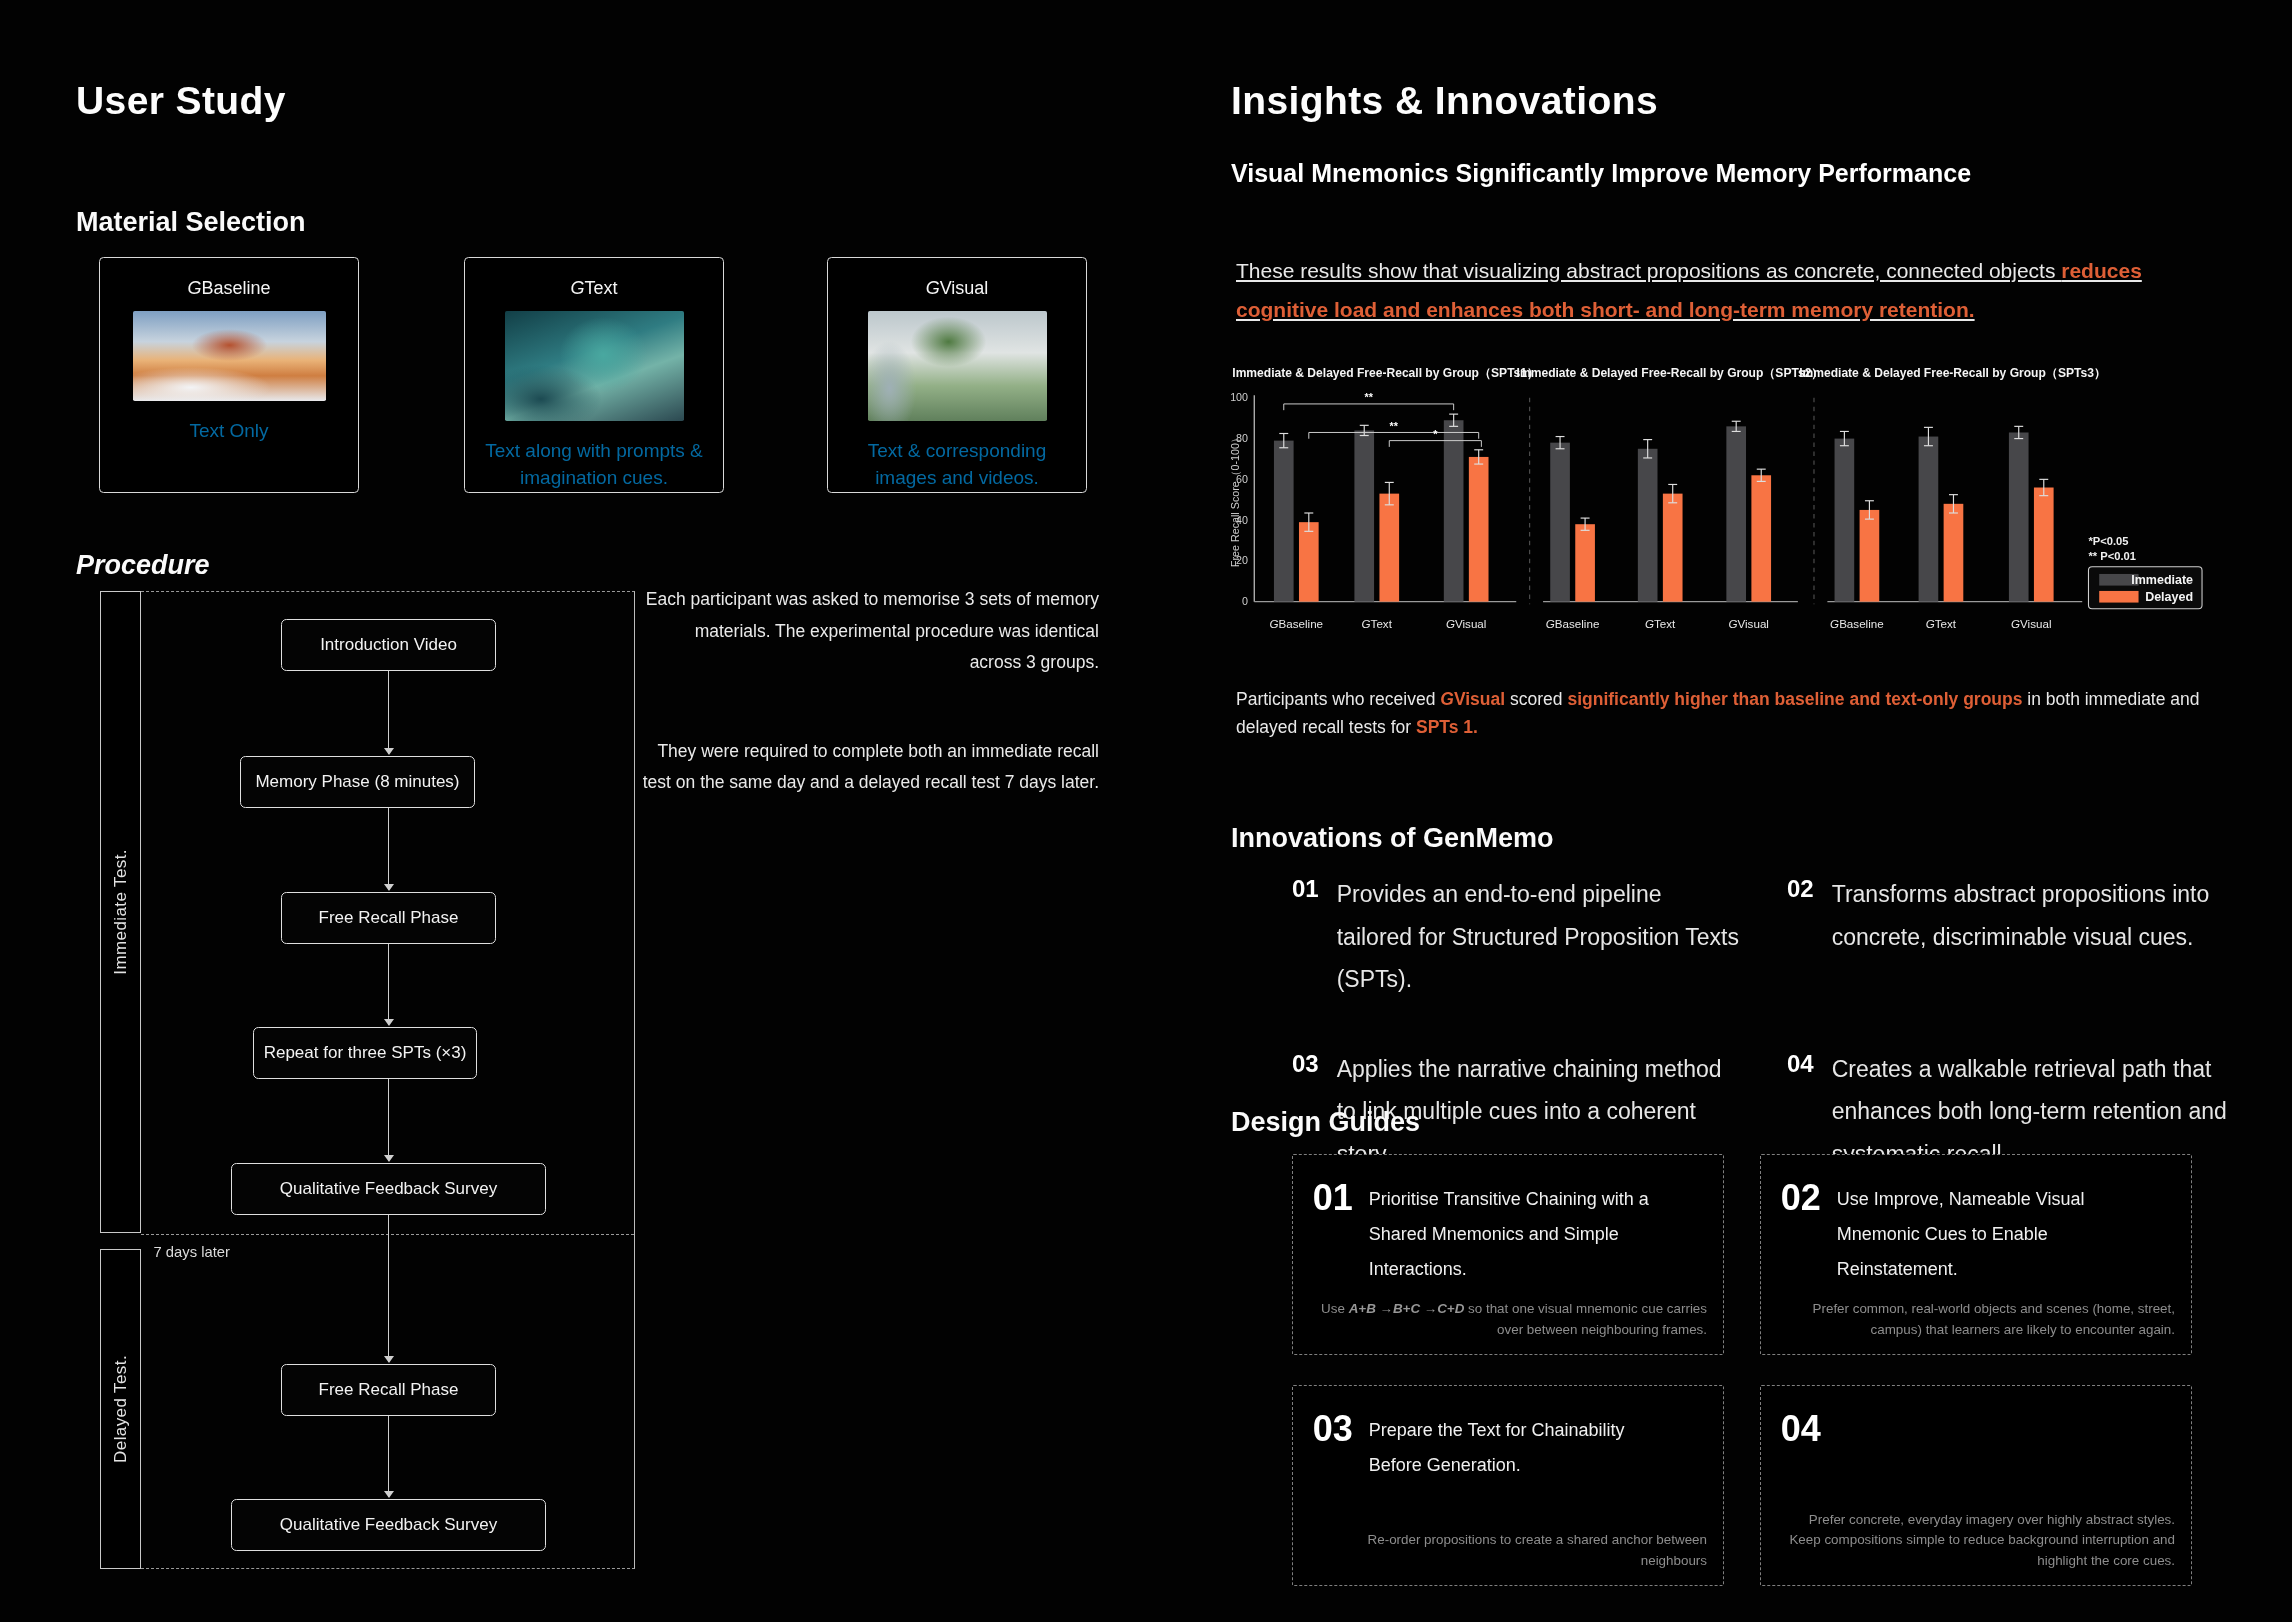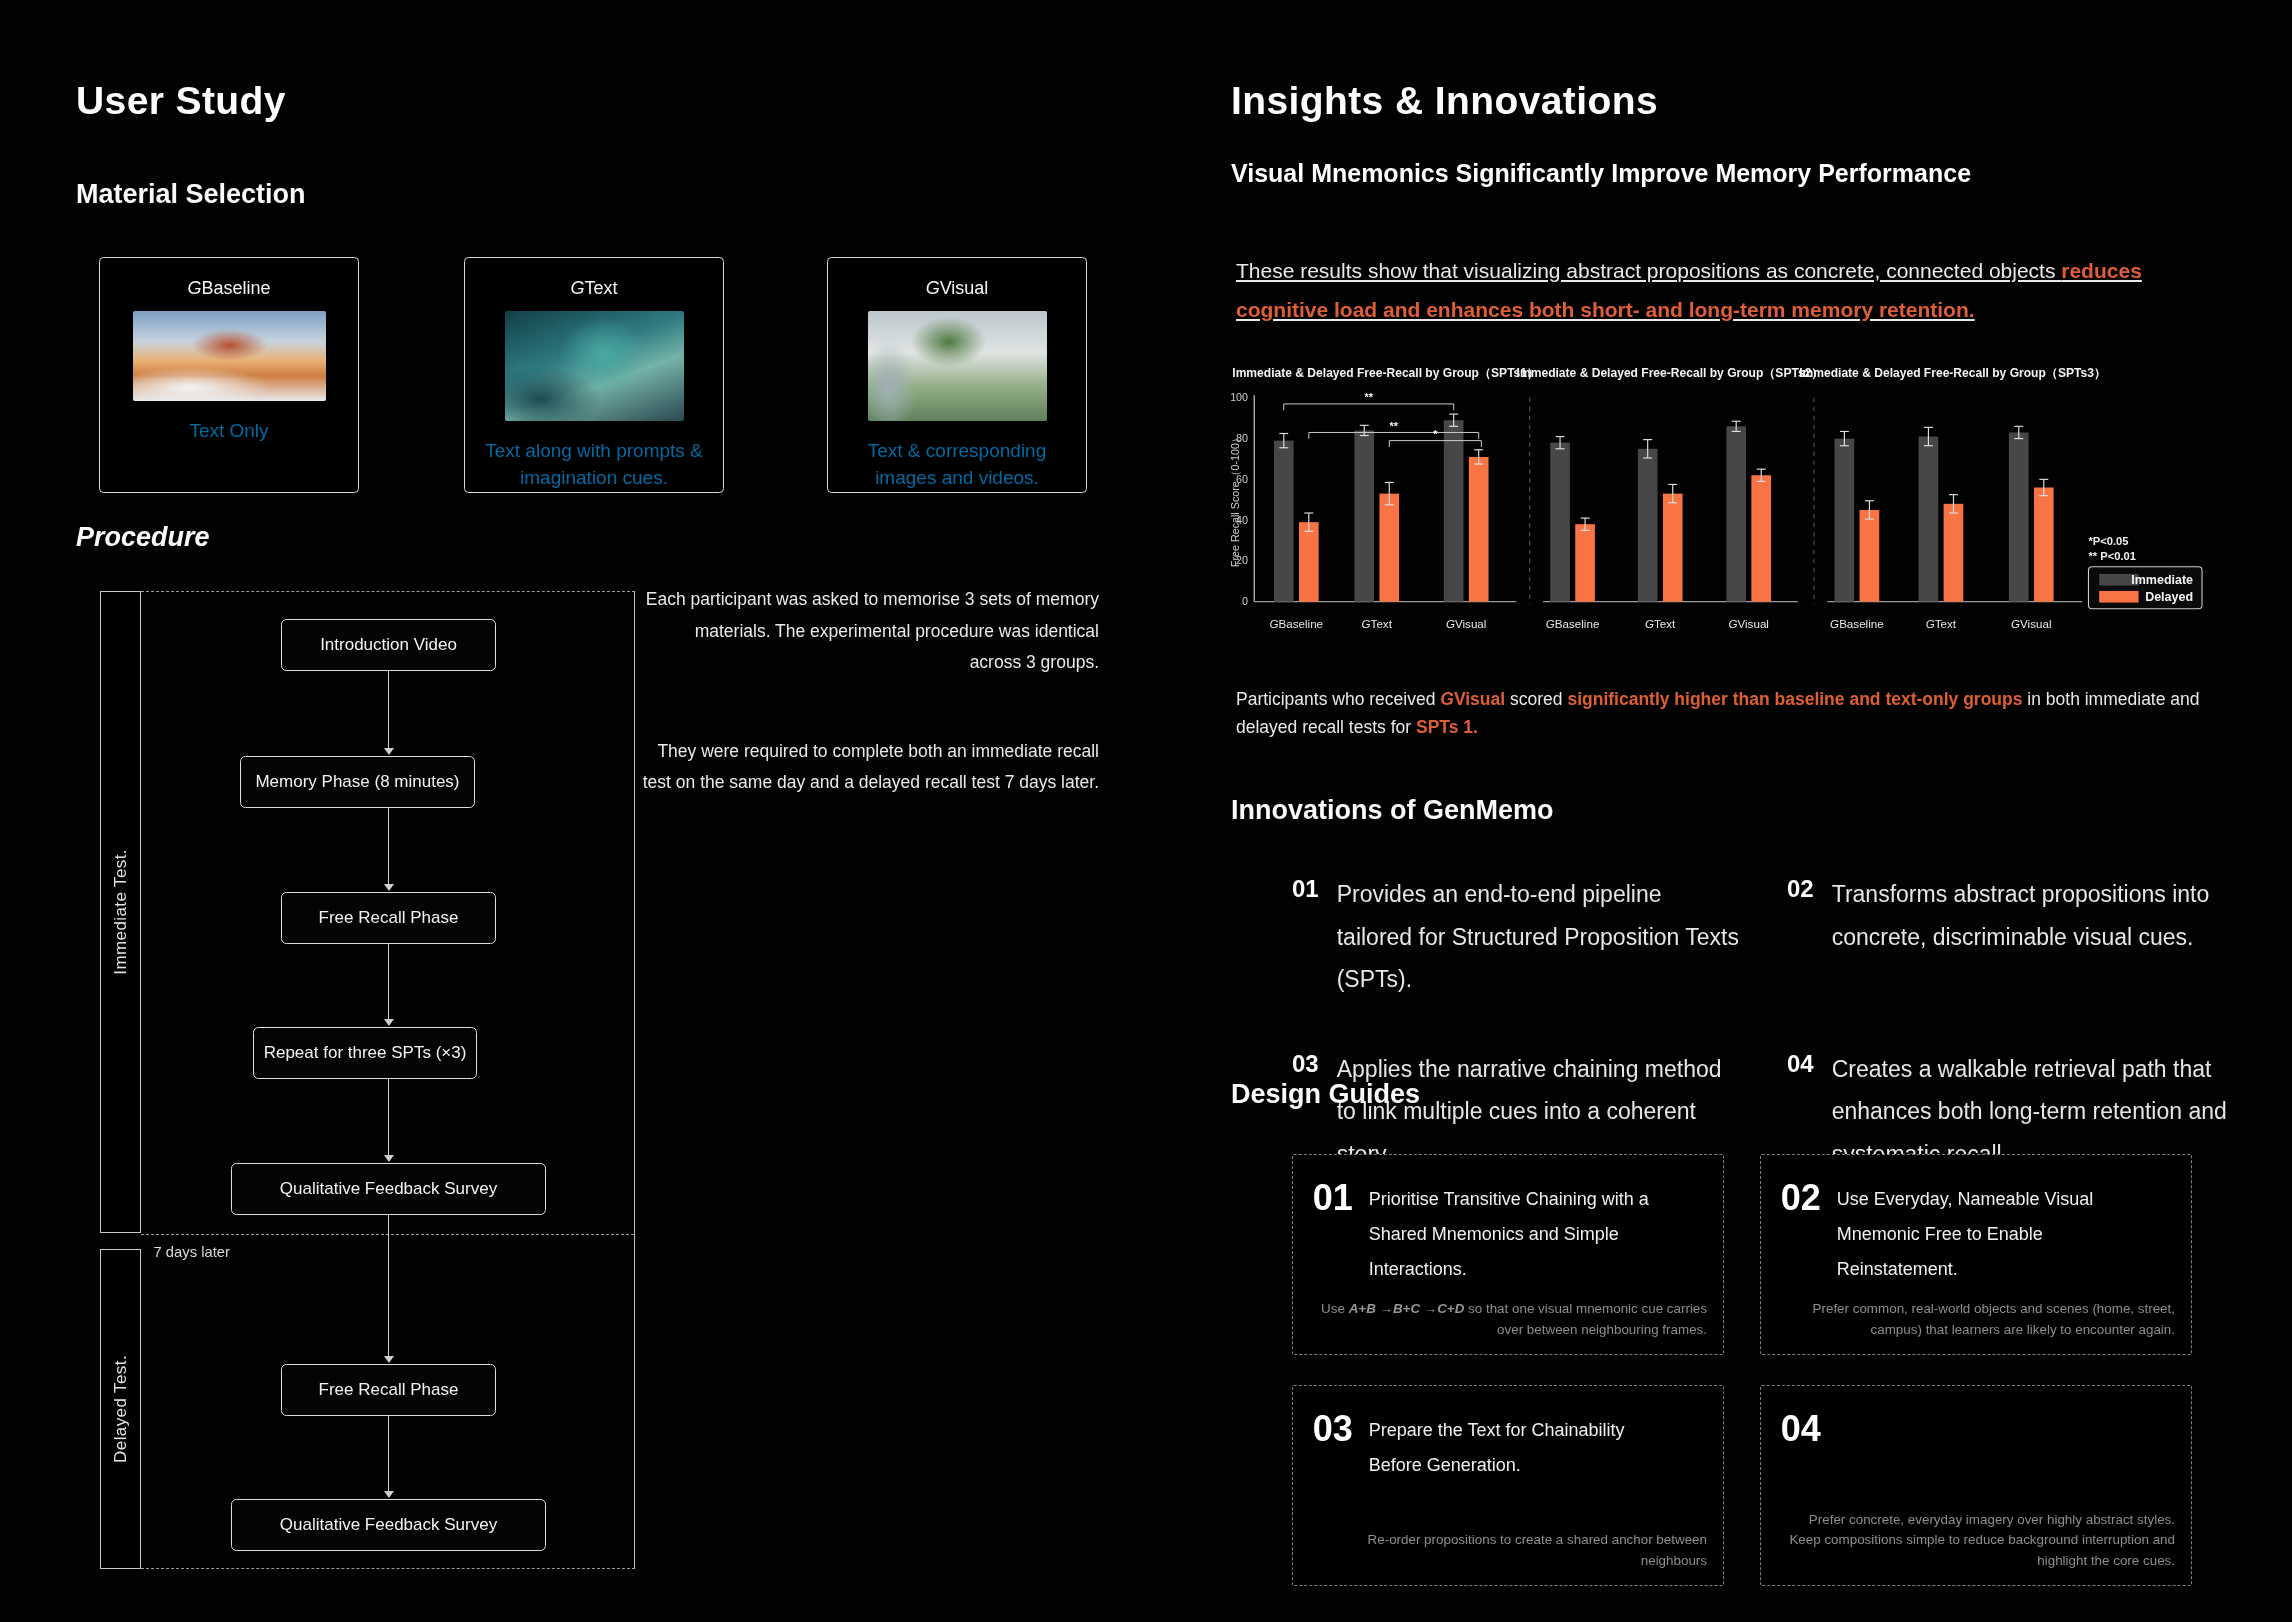--- a/index.html
+++ b/index.html
@@ -3,21 +3,21 @@
 <meta charset="utf-8">
 <style>
   html,body{margin:0;padding:0;}
   body{
     width:2293px;height:1623px;position:relative;overflow:hidden;
     background:#020202;color:#fff;
     font-family:"Liberation Sans", sans-serif;
   }
   .abs{position:absolute;}
   .h1{font-size:39px;font-weight:700;letter-spacing:0.4px;color:#fdfdfd;}
-  .h2{font-size:27px;font-weight:700;color:#fafafa;}
+  .h2{font-size:27px;font-weight:700;color:#fafafa;margin-top:28px;}
   .accent{color:#de5f36;font-weight:700;}
   
   #cards{left:99px;top:257px;width:994px;height:242px;}
   .mcard{position:absolute;top:0;width:260px;height:236px;border:1.3px solid #d9d9d9;
          border-radius:4.5px;background:#000;display:flex;flex-direction:column;align-items:center;box-sizing:border-box;}
   .mcard-title{font-size:18px;color:#f5f5f5;margin-top:19.7px;}
   .mcard-title i{font-style:italic;}
   .mcard-img{margin-top:12.5px;border-radius:1.8px;}
   .img-0{width:193px;height:90px;background:
       radial-gradient(ellipse 54px 23px at 50% 38%,#b5512f 0%,rgba(181,81,47,0) 70%),
@@ -279,21 +279,21 @@
     <div class="guide-box">
       <div class="guide-head">
         <div class="guide-num">01</div>
         <div class="guide-title">Prioritise Transitive Chaining with a Shared Mnemonics and Simple Interactions.</div>
       </div>
       <div class="guide-note"><span>Use </span><i>A+B →B+C →C+D</i><span> so that one visual mnemonic cue carries over between neighbouring frames.</span></div>
     </div>
     <div class="guide-box">
       <div class="guide-head">
         <div class="guide-num">02</div>
-        <div class="guide-title">Use Everyday, Nameable Visual Mnemonic Free to Enable Reinstatement.</div>
+        <div class="guide-title">Use Improve, Nameable Visual Mnemonic Cues to Enable Reinstatement.</div>
       </div>
       <div class="guide-note"><span>Prefer common, real-world objects and scenes (home, street, campus) that learners are likely to encounter again.</span></div>
     </div>
     <div class="guide-box">
       <div class="guide-head">
         <div class="guide-num">03</div>
         <div class="guide-title">Prepare the Text for Chainability Before Generation.</div>
       </div>
       <div class="guide-note"><span>Re-order propositions to create a shared anchor between neighbours</span></div>
     </div>

